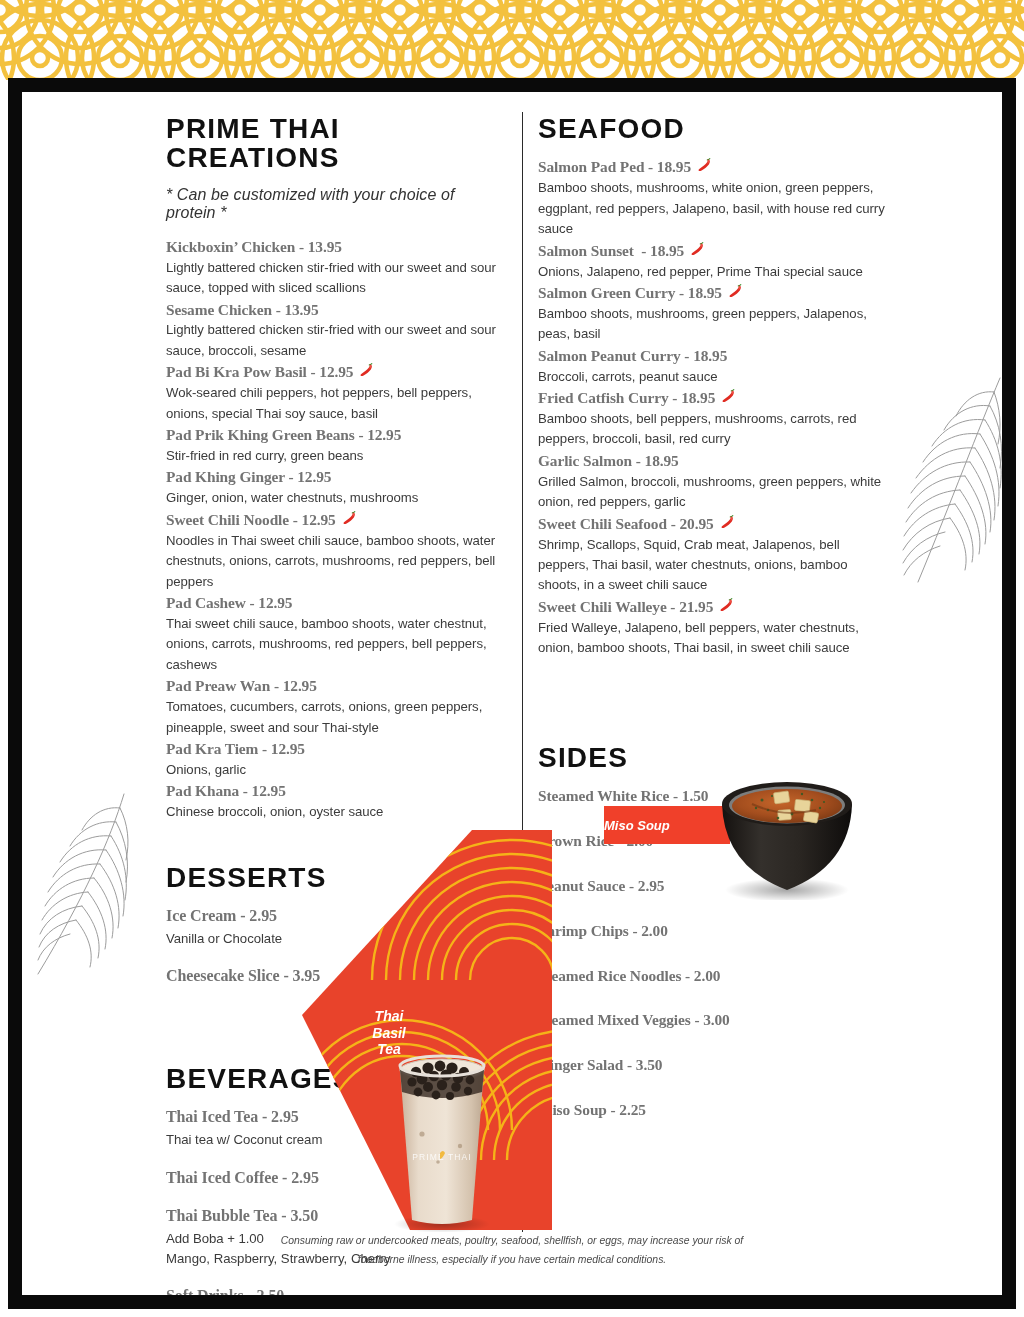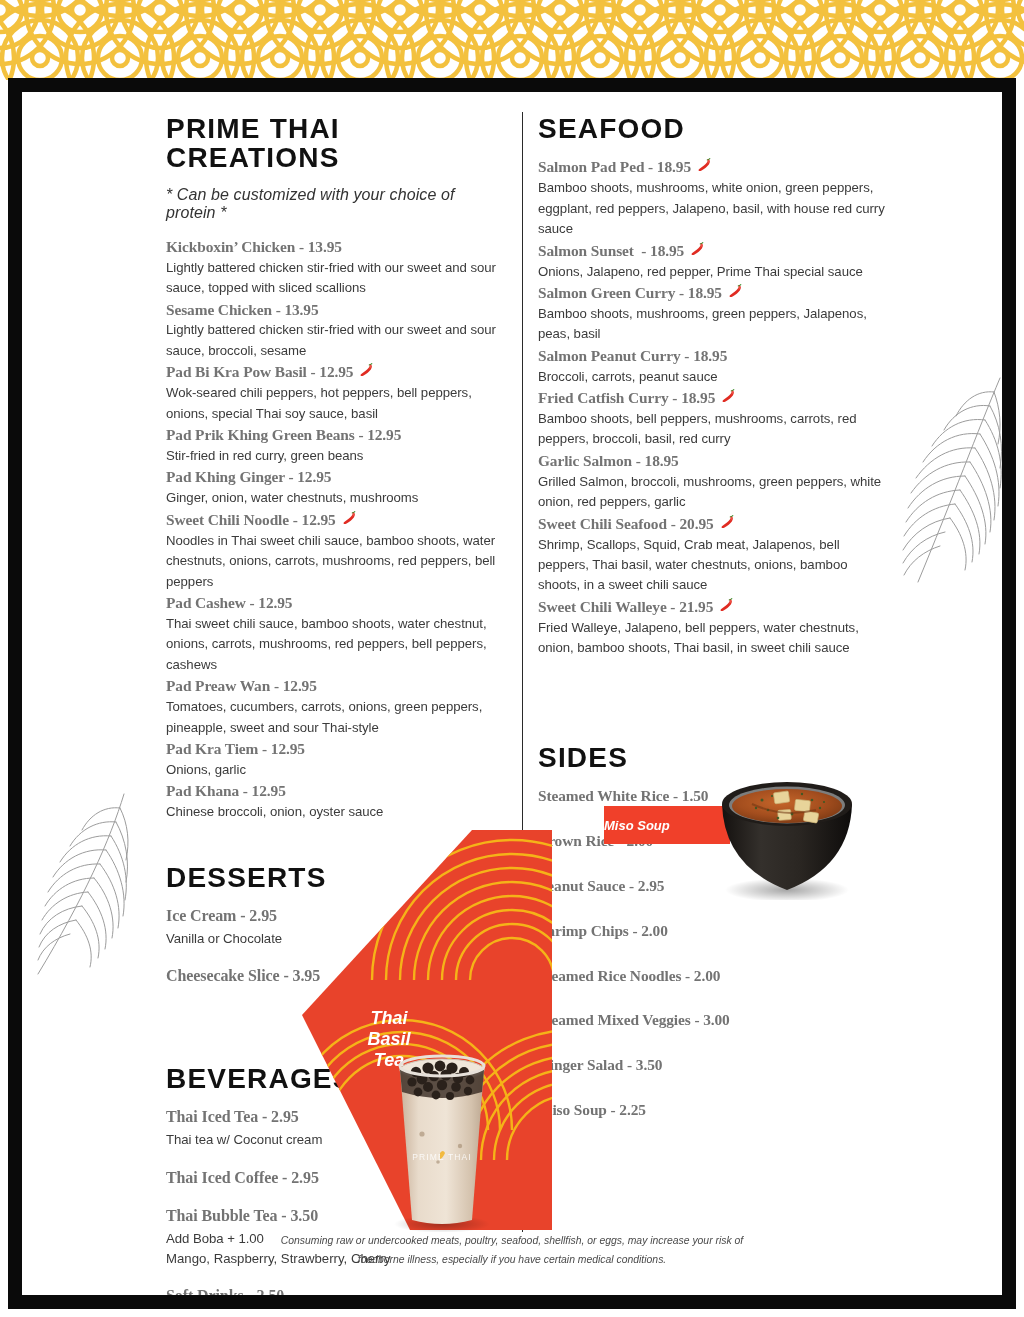--- a/index.html
+++ b/index.html
@@ -78,21 +78,21 @@
   #sides-block .item { margin-bottom:23px; }
 
   
   #bubble-graphic {
     position:absolute; left:280px; top:738px; width:250px; height:400px;
     pointer-events:none;
   }
   #bubble-label {
     position:absolute; left:332px; top:916px; width:70px;
     color:#fff; font-style:italic; font-weight:700;
-    font-size:18px; line-height:1.18; text-align:center;
+    font-size:14px; line-height:1.18; text-align:center;
     z-index:6;
   }
   #bubble-cup {
     position:absolute; left:360px; top:950px; width:120px; height:190px; z-index:7;
   }
 
   
   #miso-badge {
     position:absolute; left:582px; top:714px; width:126px; height:38px;
     background:#f0402a; z-index:5;

